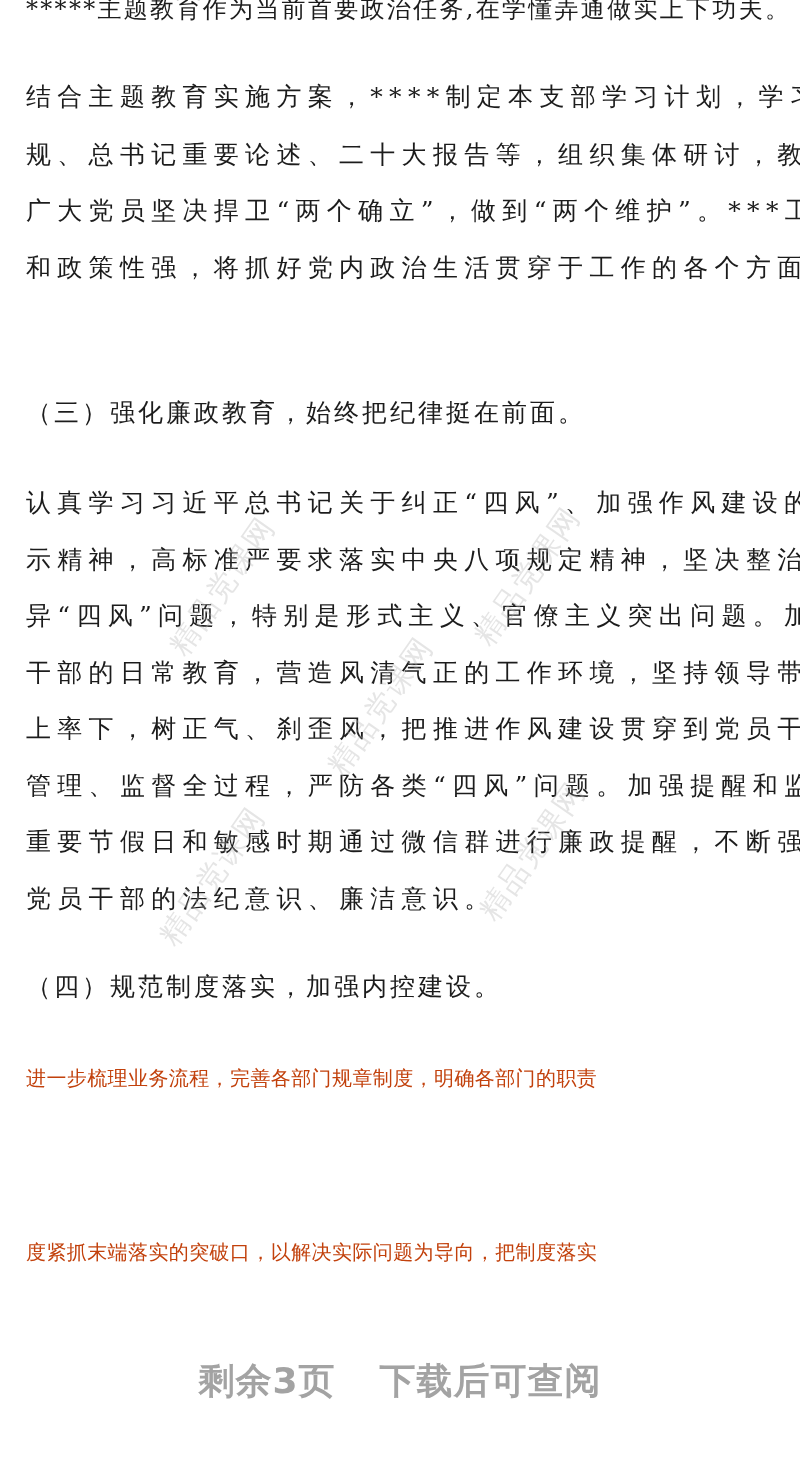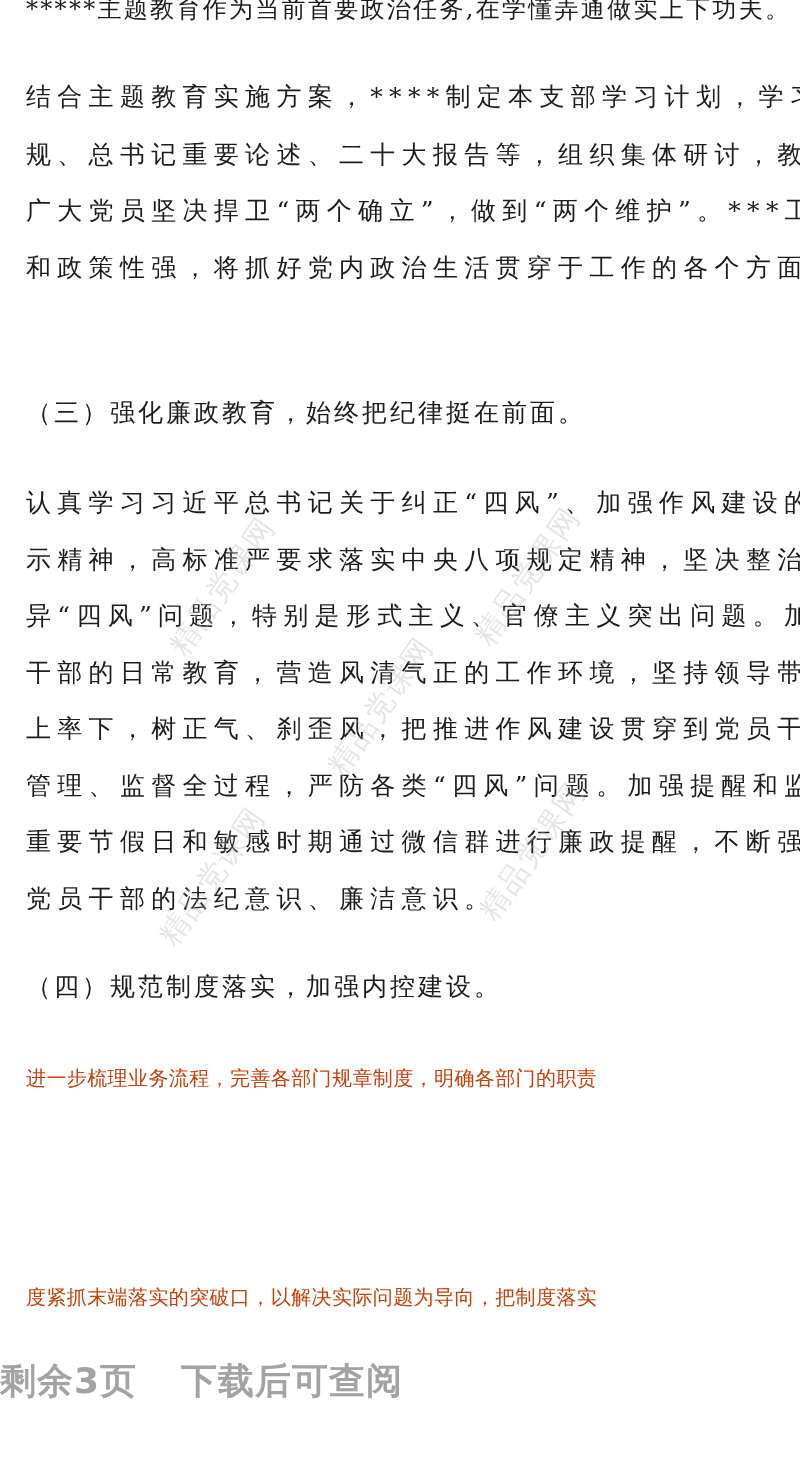--- a/index.html
+++ b/index.html
@@ -50,20 +50,21 @@
       transform-origin: left top;
       white-space: nowrap;
       letter-spacing: 2px;
       pointer-events: none;
     }
     .remaining {
       position: absolute;
       top: 1356px;
       left: 0;
       width: 800px;
+      text-align: center;
       font-family: "DejaVu Sans", "Liberation Sans", sans-serif;
       font-weight: bold;
       font-size: 36px;
       line-height: 50px;
       color: #a3a3a3;
       letter-spacing: 1px;
     }
     .remaining span + span { margin-left: 44px; }
   </style>
 </head>
@@ -85,21 +86,21 @@
   <div class="line wide" style="top:601px;">异“四风”问题，特别是形式主义、官僚主义突出问题。加强党员</div>
   <div class="line wide" style="top:658px;">干部的日常教育，营造风清气正的工作环境，坚持领导带头、以</div>
   <div class="line wide" style="top:714px;">上率下，树正气、刹歪风，把推进作风建设贯穿到党员干部教育</div>
   <div class="line wide" style="top:771px;">管理、监督全过程，严防各类“四风”问题。加强提醒和监督，在</div>
   <div class="line wide" style="top:827px;">重要节假日和敏感时期通过微信群进行廉政提醒，不断强化支部</div>
   <div class="line wide" style="top:884px;">党员干部的法纪意识、廉洁意识。</div>
 
   <div class="line heading" style="top:972px;">（四）规范制度落实，加强内控建设。</div>
 
   <div class="line sans" style="top:1063px;">进一步梳理业务流程，完善各部门规章制度，明确各部门的职责</div>
-  <div class="line sans" style="top:1237px;margin-top:45px;">度紧抓末端落实的突破口，以解决实际问题为导向，把制度落实</div>
+  <div class="line sans" style="top:1237px;">度紧抓末端落实的突破口，以解决实际问题为导向，把制度落实</div>
 
   <div class="watermark" style="left:160px; top:640px;">精品党课网</div>
   <div class="watermark" style="left:465px; top:630px;">精品党课网</div>
   <div class="watermark" style="left:318px; top:760px;">精品党课网</div>
   <div class="watermark" style="left:150px; top:930px;">精品党课网</div>
   <div class="watermark" style="left:470px; top:905px;">精品党课网</div>
 
   <div class="remaining">
     <span>剩余3页</span><span>下载后可查阅</span>
   </div>

